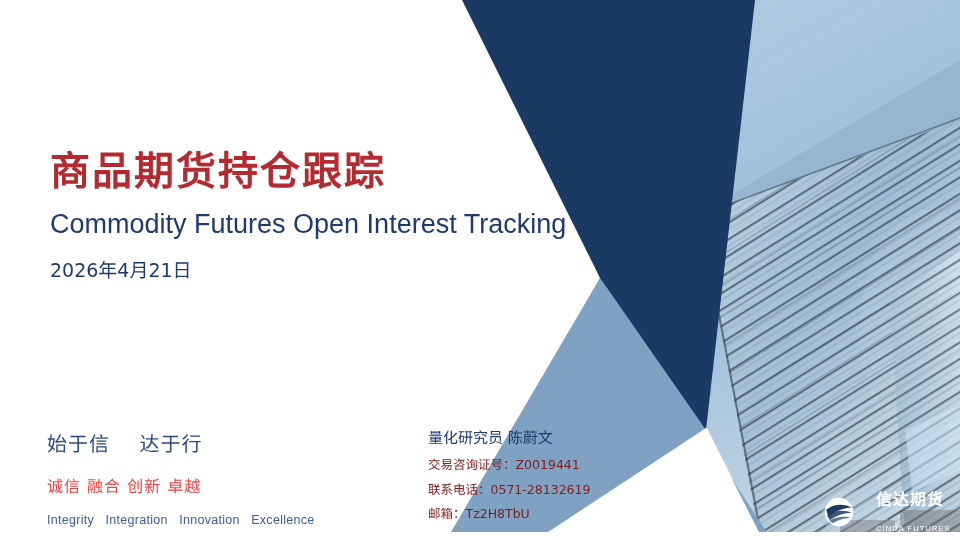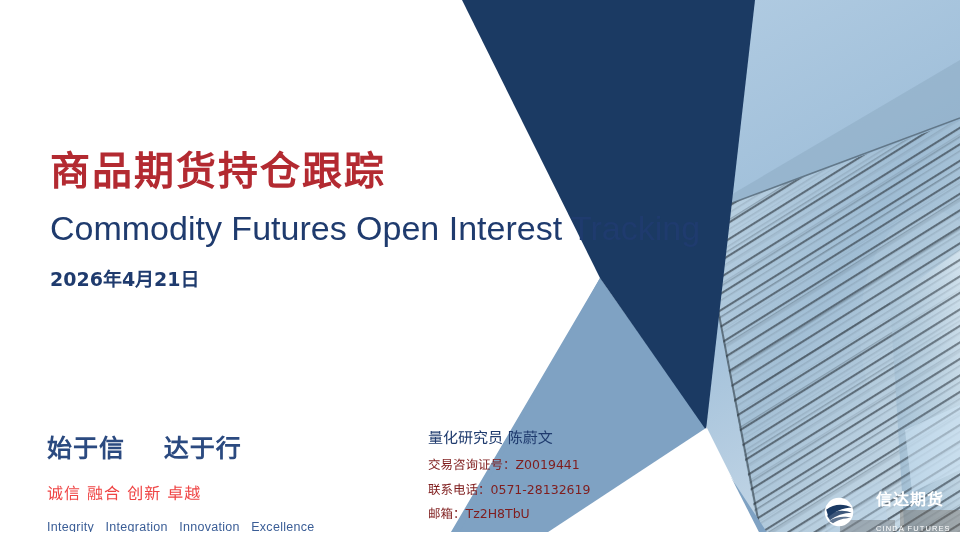--- a/index.html
+++ b/index.html
@@ -49,50 +49,50 @@
     font-weight: 700;
     color: #b32a31;
     letter-spacing: 2px;
     line-height: 1.15;
     margin: 0;
     white-space: nowrap;
   }
 
   #title-en {
     font-family: "Liberation Sans", sans-serif;
-    font-size: 34px;
+    font-size: 27px;
     font-weight: 400;
     color: #1f3b6e;
     line-height: 1.2;
     margin: 14px 0 0 0;
     white-space: nowrap;
   }
 
   #title-date {
     font-family: "DejaVu Sans", "Liberation Sans", sans-serif;
     font-size: 19px;
-    font-weight: 700;
+    font-weight: 400;
     color: #1f3b6e;
     line-height: 1.2;
     margin: 19px 0 0 0;
     white-space: nowrap;
   }
 
   
   #slogan-block {
     position: absolute;
     left: 47px;
     top: 428px;
     width: 360px;
   }
 
   #slogan-main {
     font-family: "DejaVu Sans", "Liberation Sans", sans-serif;
-    font-size: 25px;
-    font-weight: 700;
+    font-size: 20px;
+    font-weight: 400;
     color: #2b4a80;
     letter-spacing: 1px;
     margin: 0;
     white-space: pre;
   }
 
   #slogan-sub {
     font-family: "DejaVu Sans", "Liberation Sans", sans-serif;
     font-size: 16px;
     font-weight: 400;

